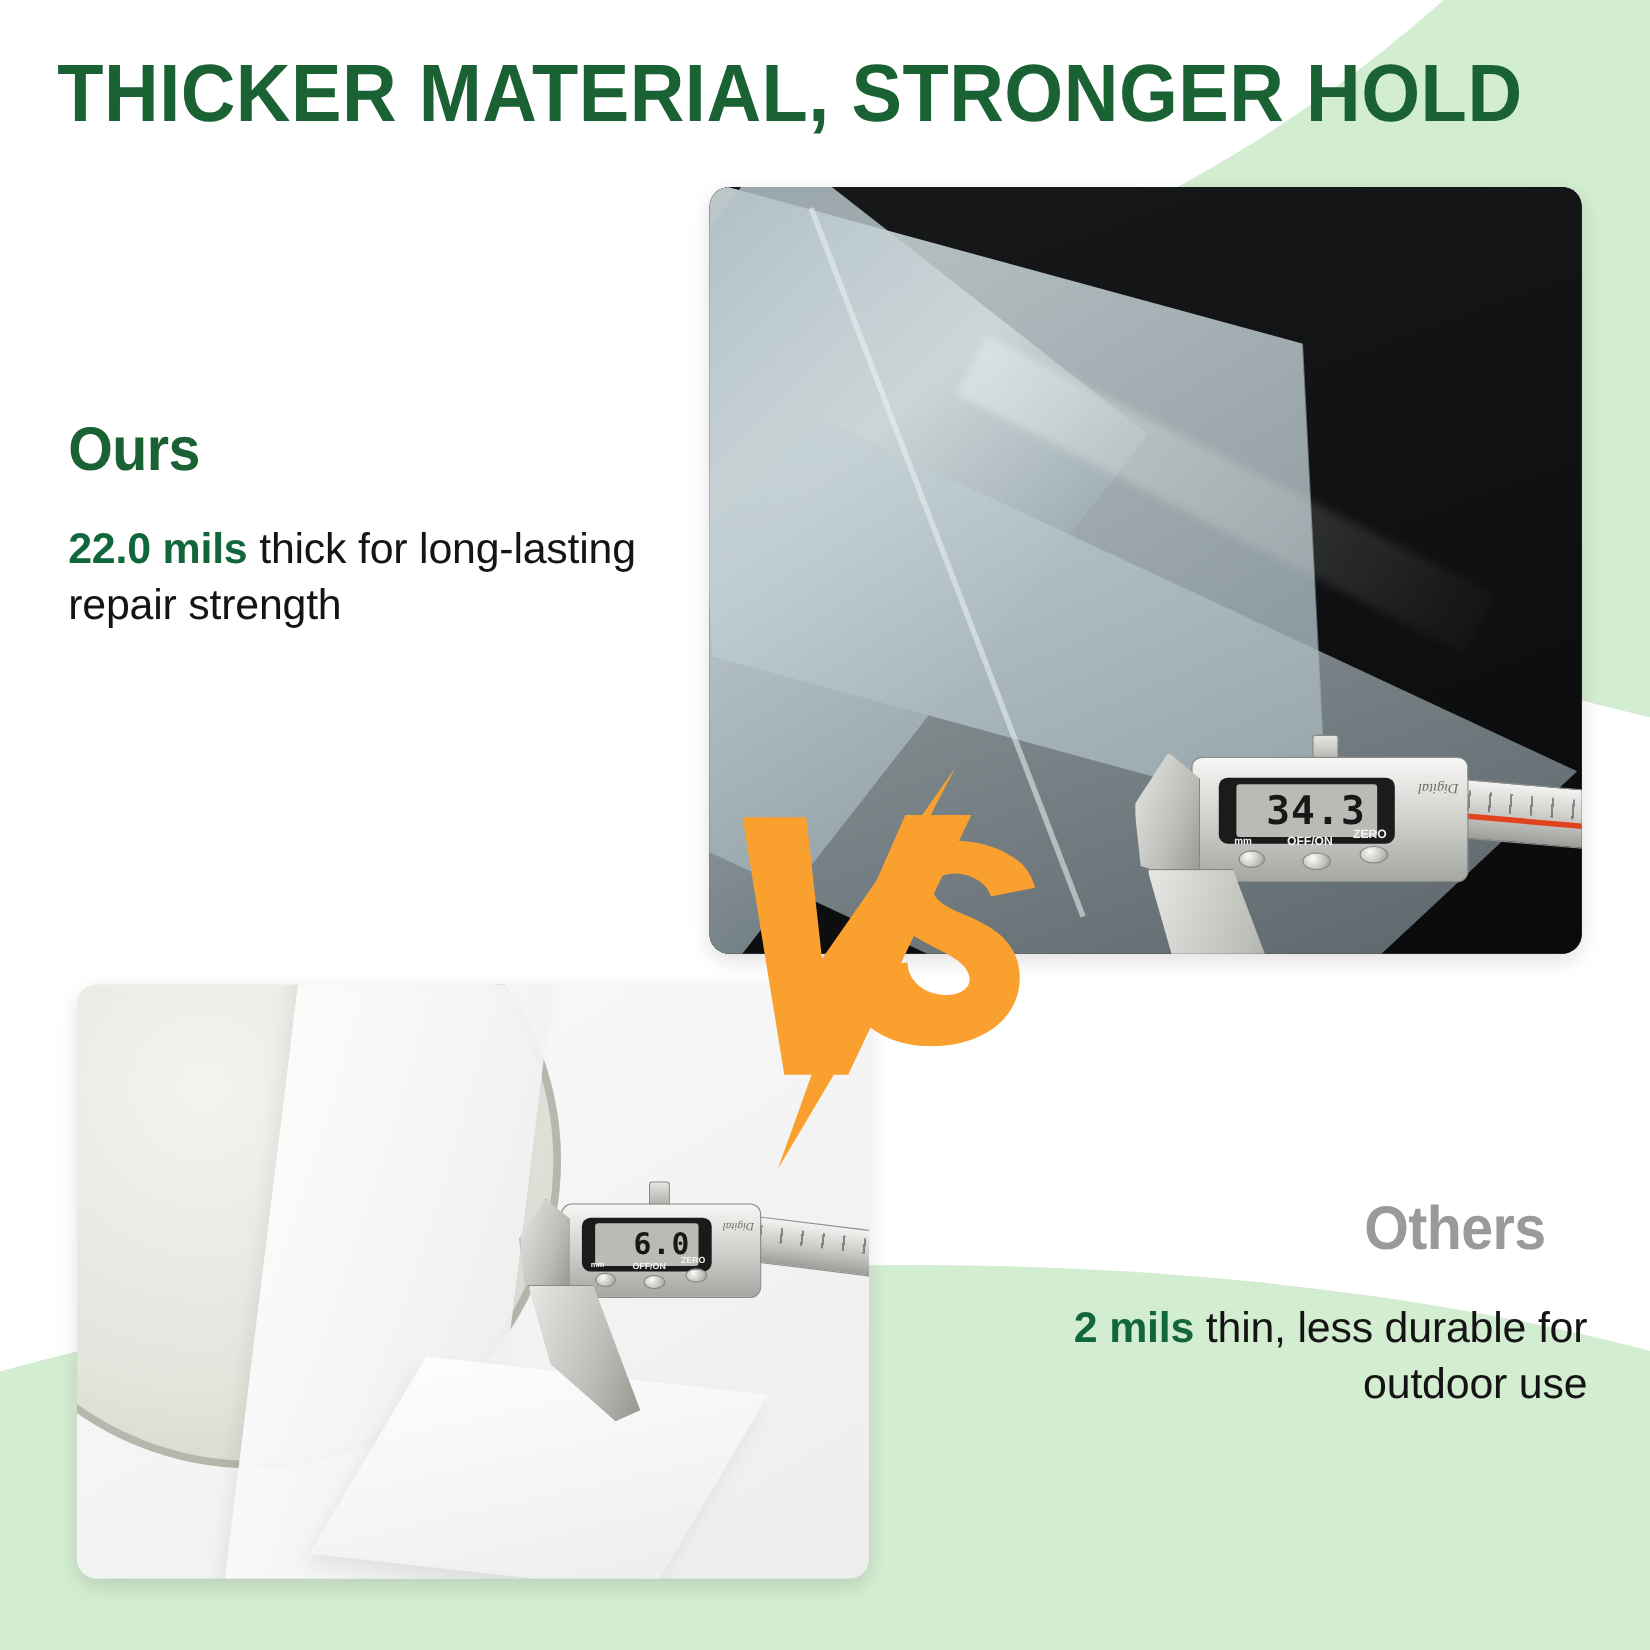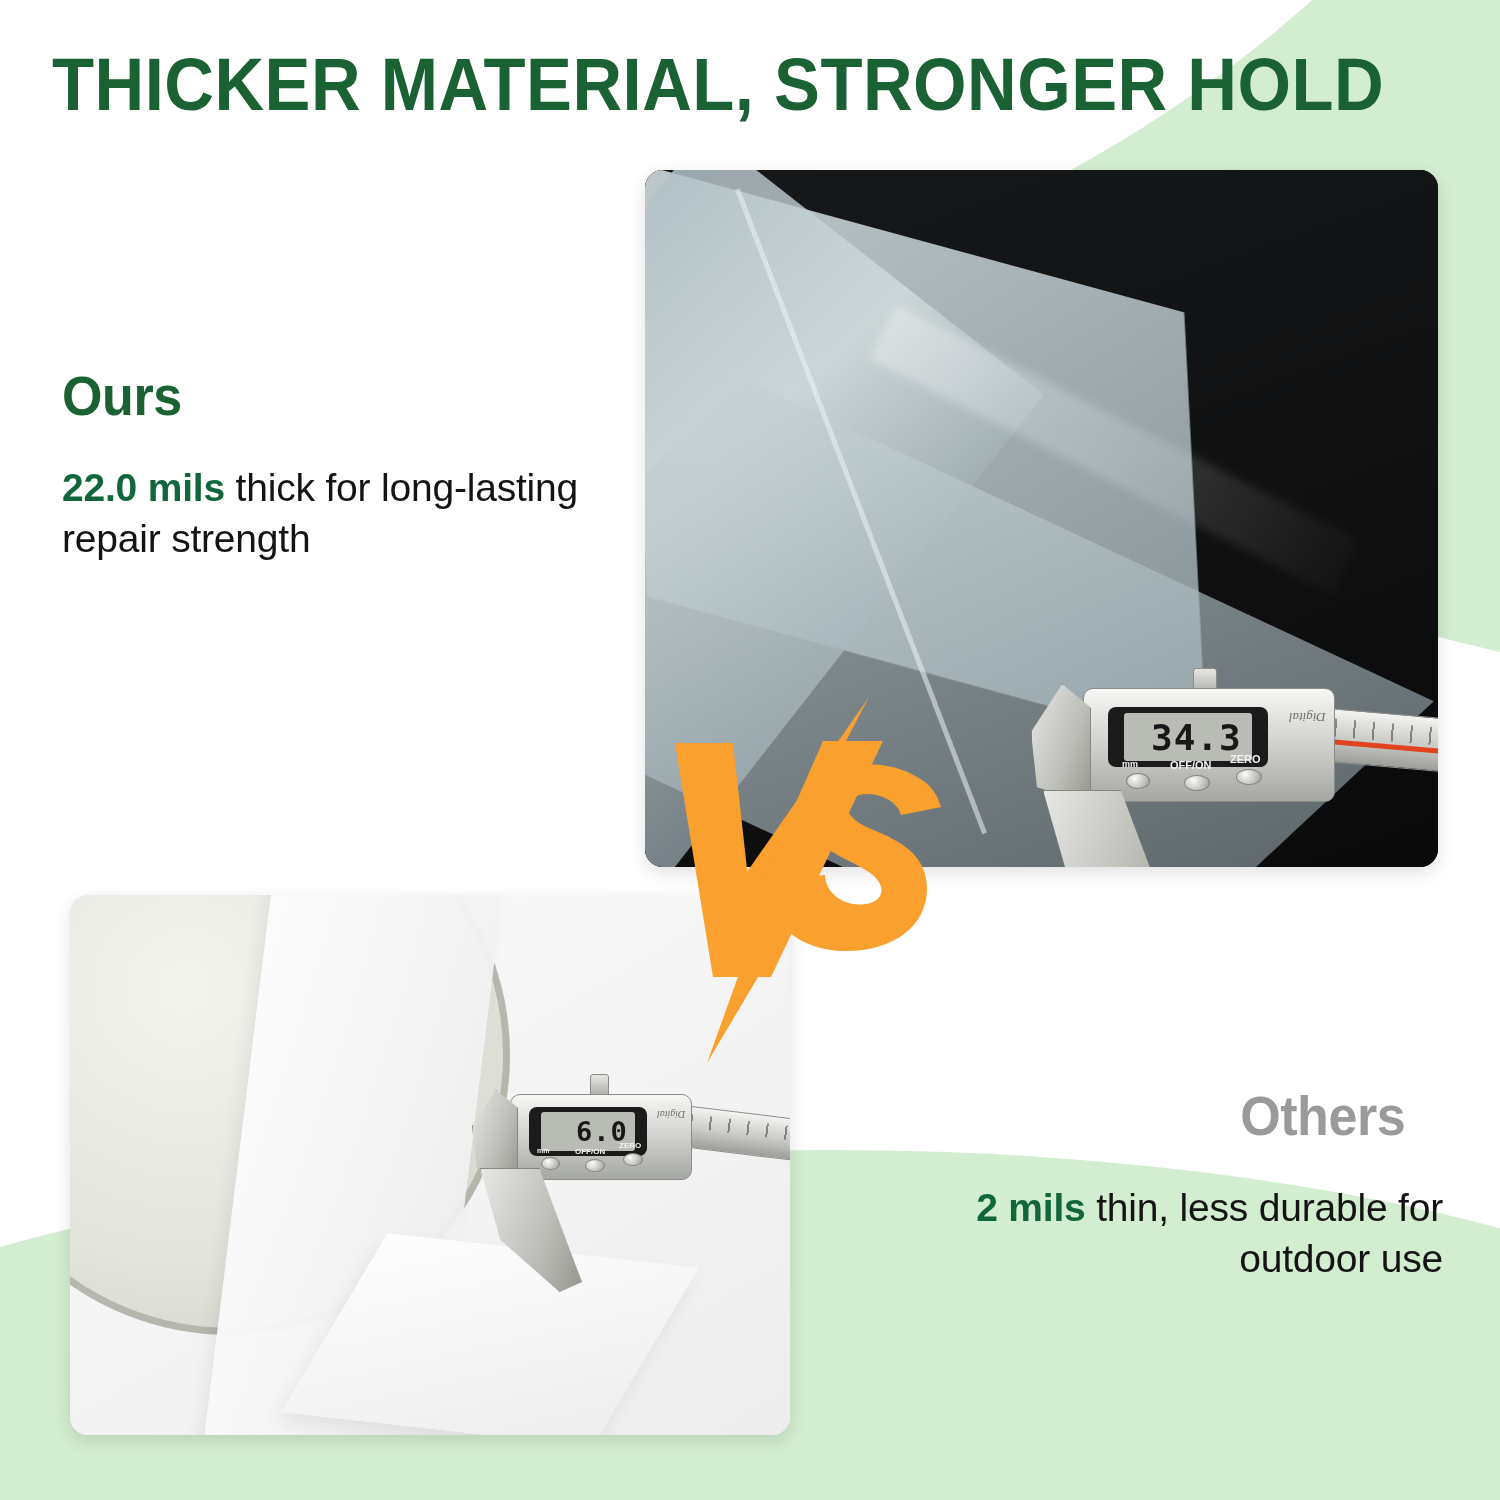--- a/index.html
+++ b/index.html
@@ -61,21 +61,21 @@
     color: #1a6134;
     transform: scaleX(0.93);
     transform-origin: left center;
     white-space: nowrap;
   }
 
   
   .block-ours {
     position: absolute;
     left: 62px;
-    top: 368px;
+    top: 380px;
     width: 580px;
   }
   .block-others {
     position: absolute;
     left: 903px;
     top: 1088px;
     width: 540px;
     text-align: right;
   }
   .label-ours {

